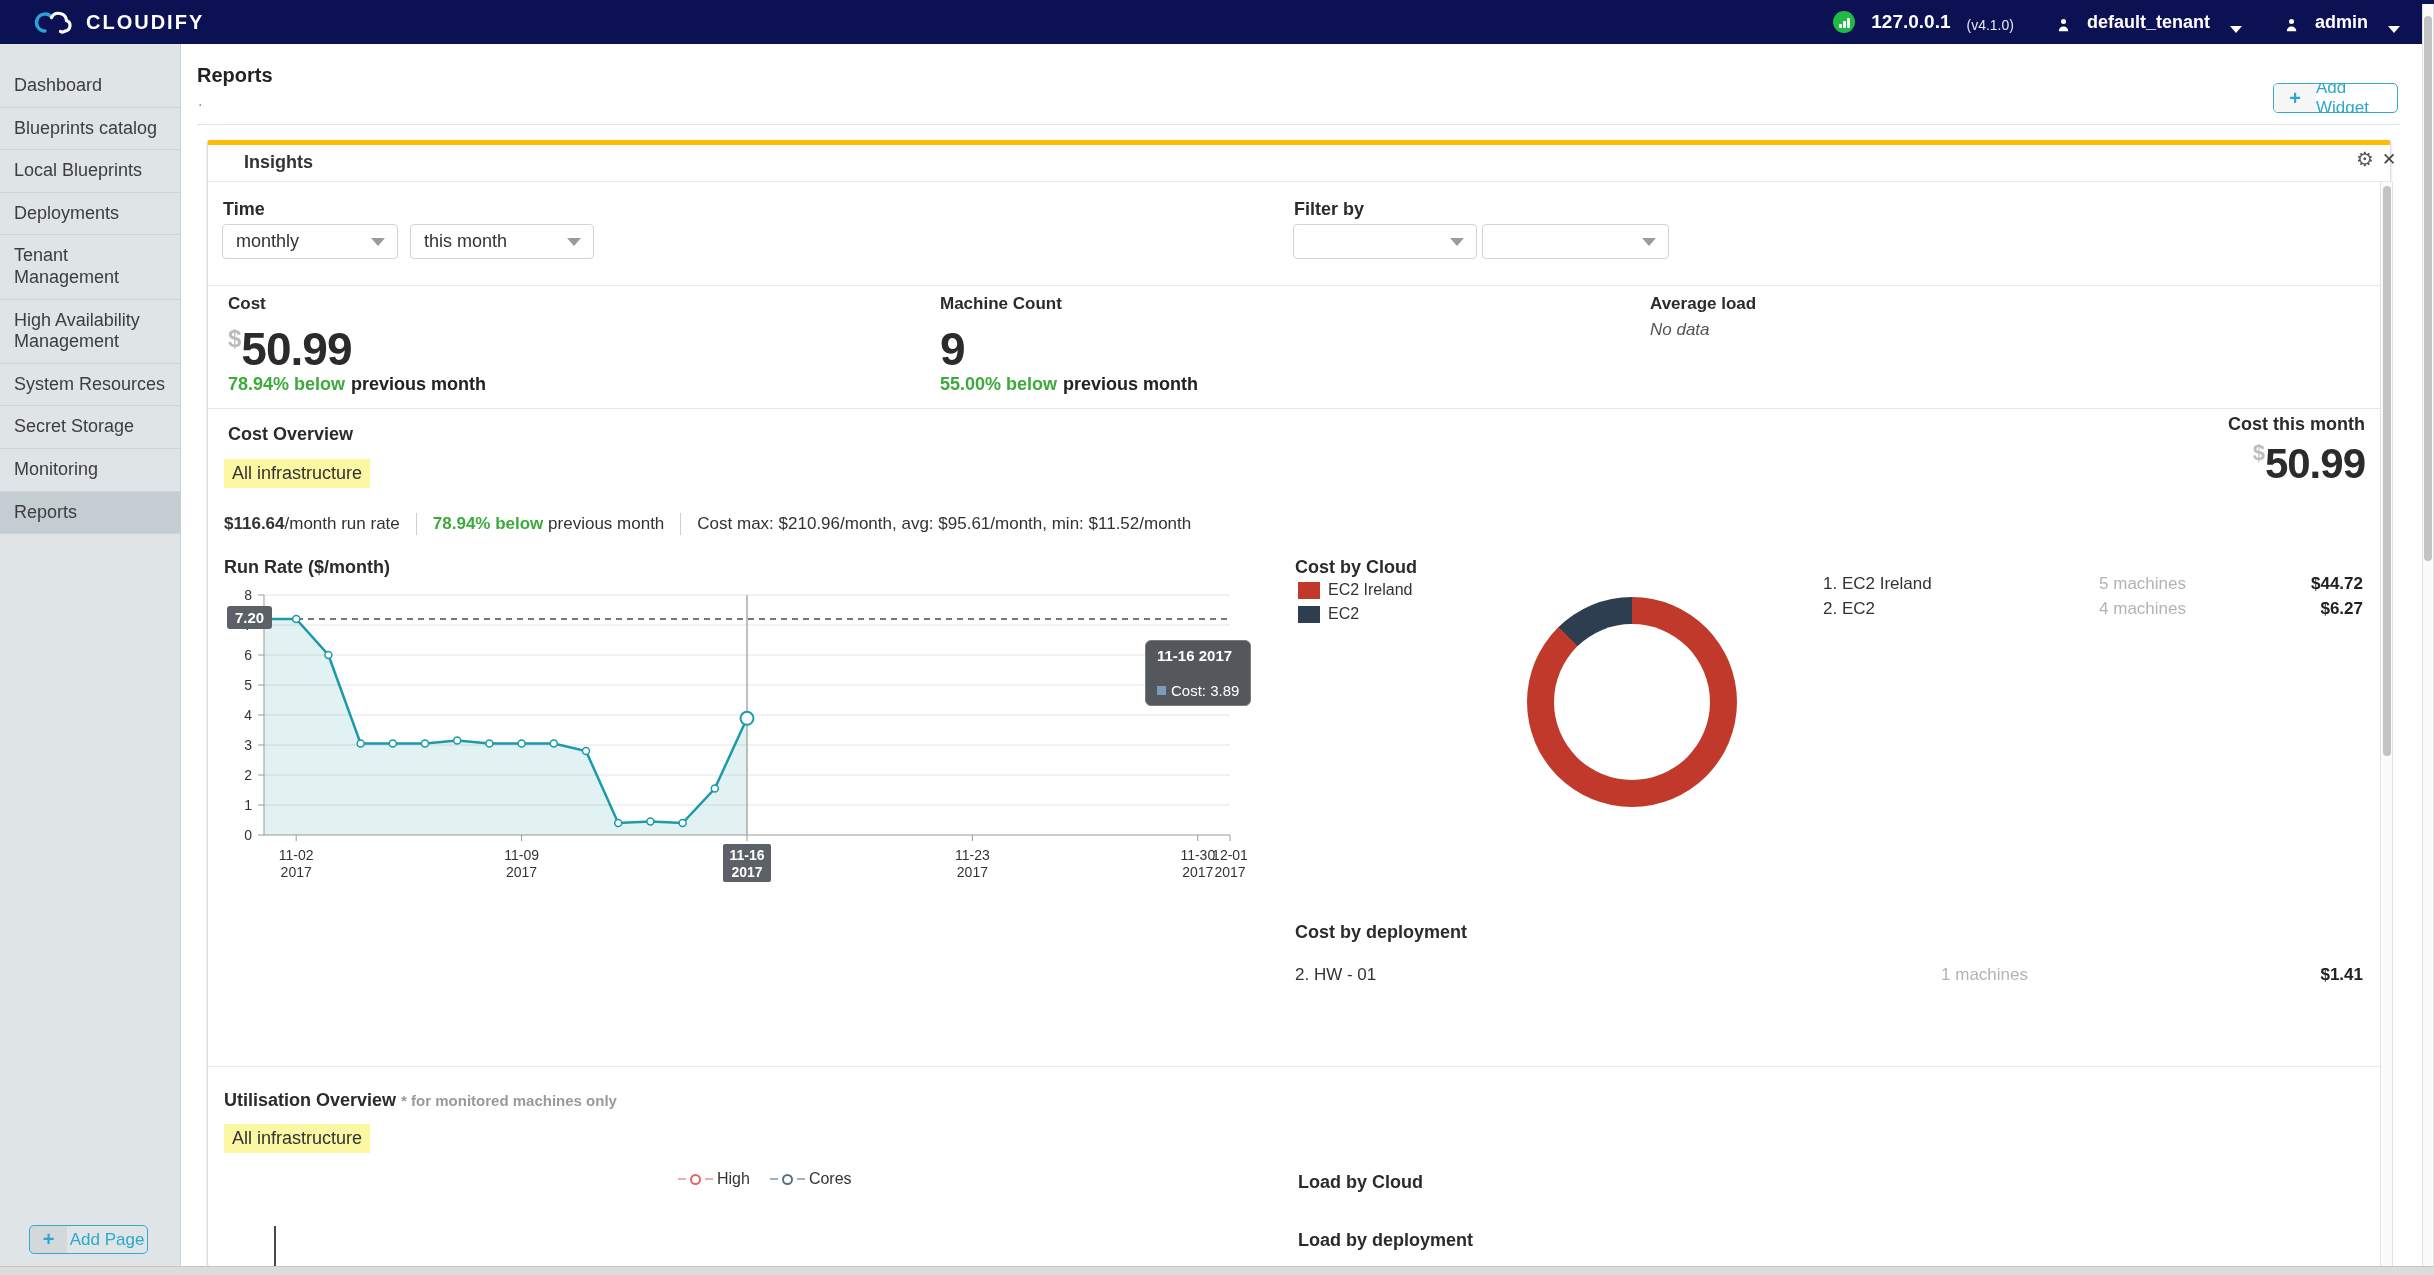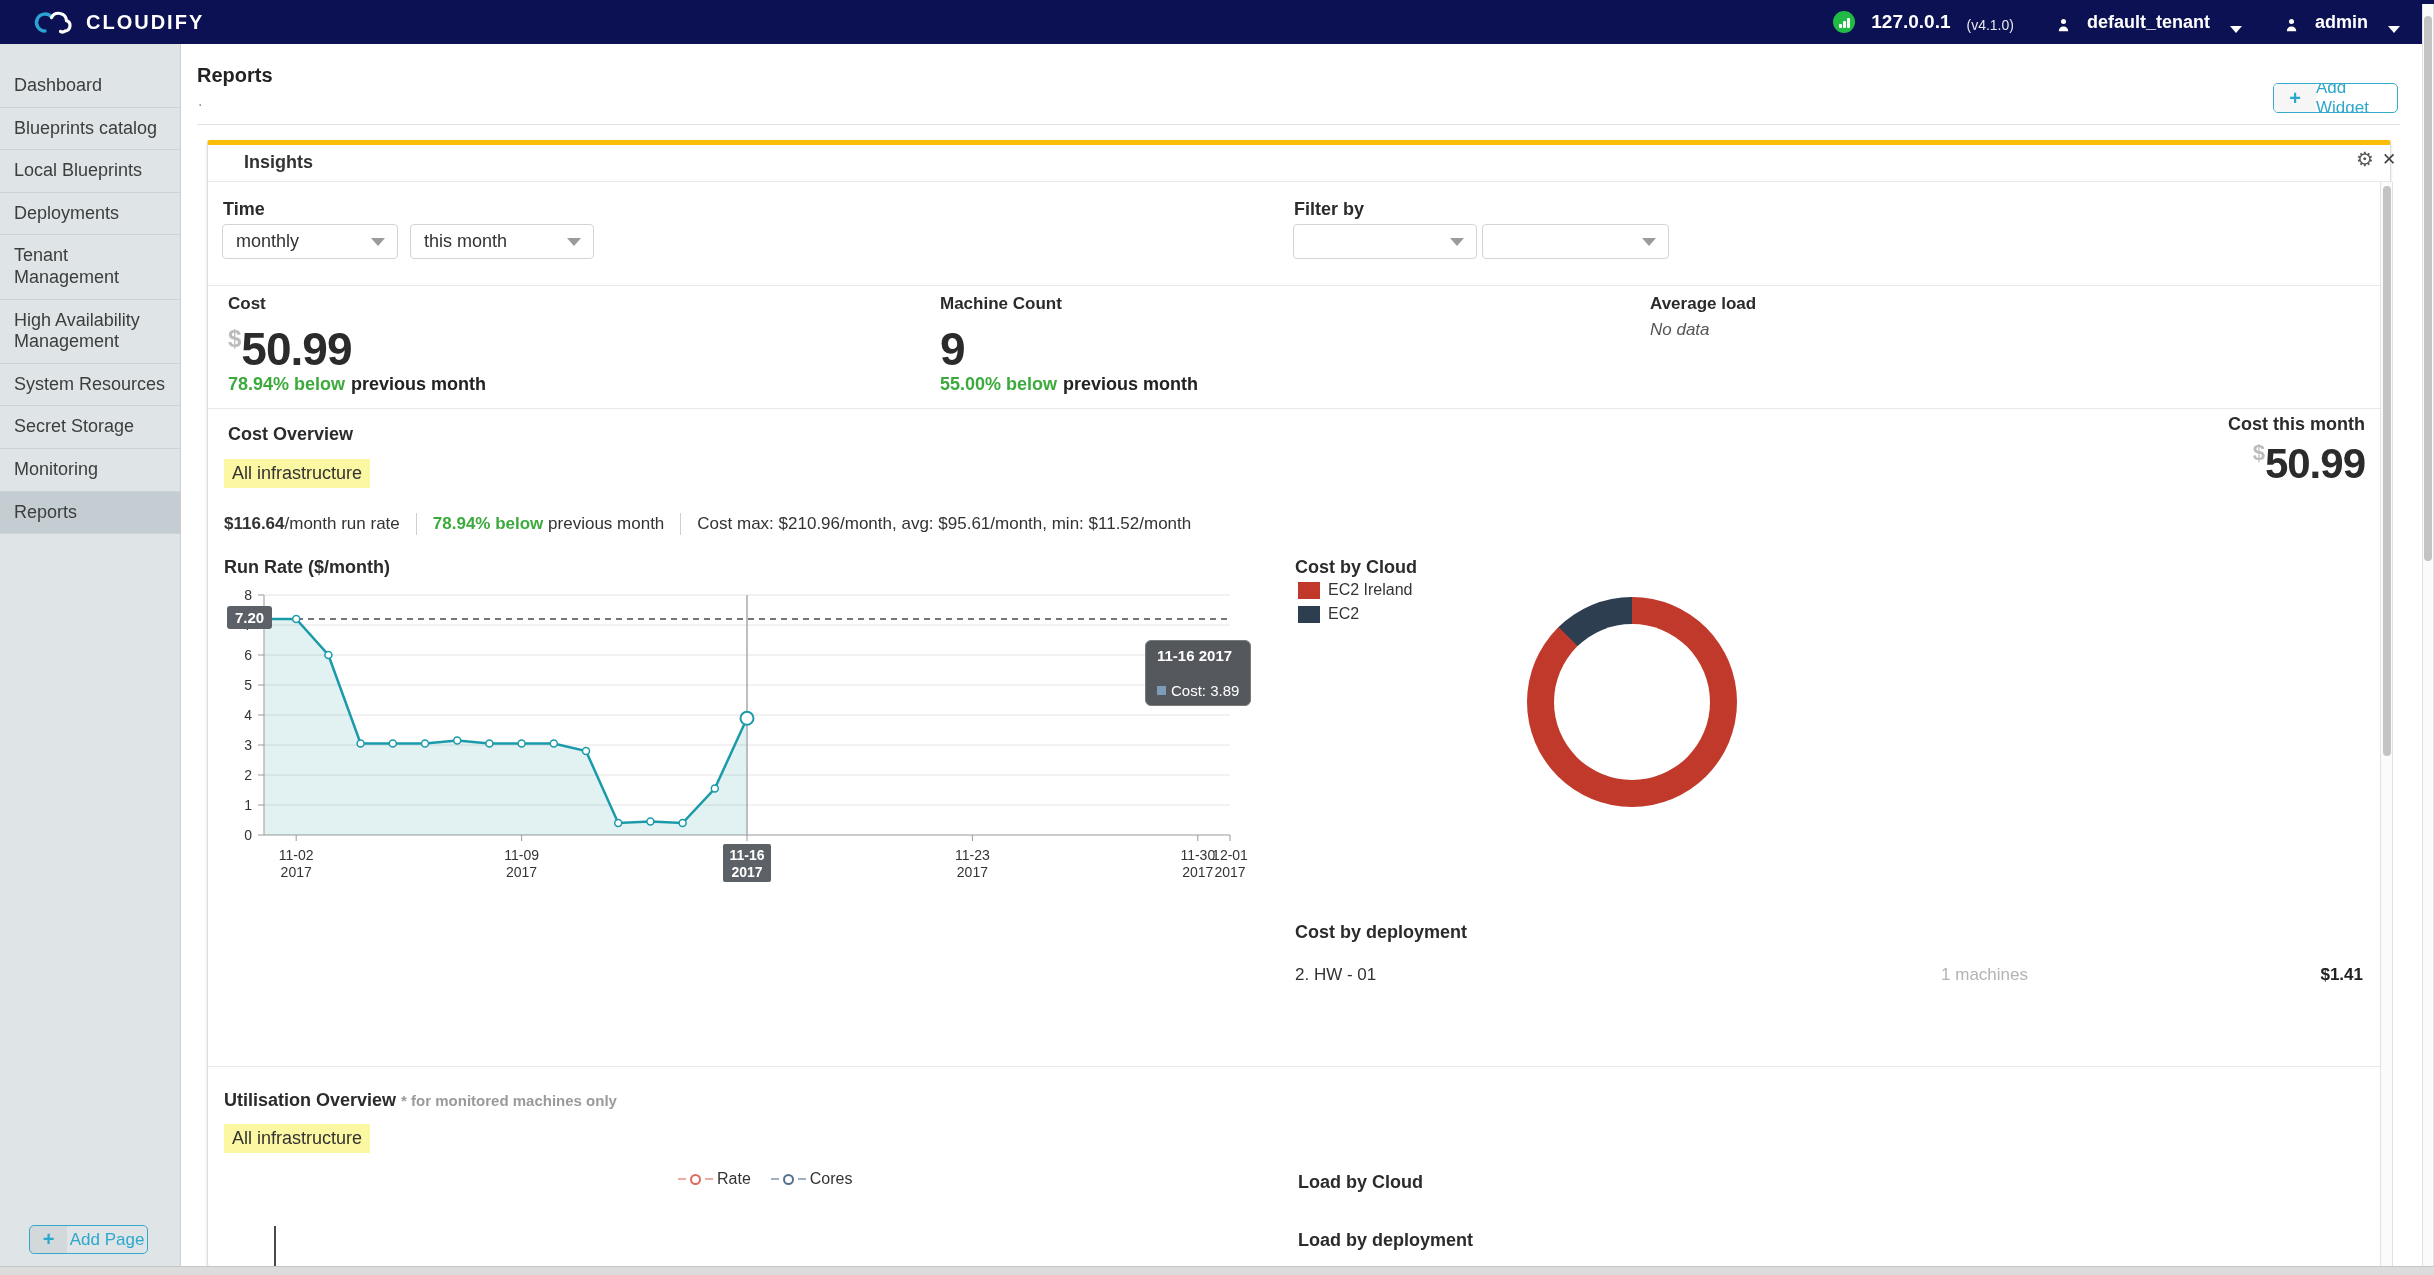--- a/index.html
+++ b/index.html
@@ -283,20 +283,32 @@
         <span class="cl-sw" style="background: rgb(192, 57, 43);"></span>
         <span>EC2 Ireland</span>
       </div>
       <div class="cl-item">
         <span class="cl-sw" style="background: rgb(45, 62, 80);"></span>
         <span>EC2</span>
       </div>
     </div>
   <div id="donut" class="abs" style="left: 1527px; top: 597px; width: 210px; height: 210px; border-radius: 50%; background: conic-gradient(rgb(192, 57, 43) 0deg, rgb(192, 57, 43) 315.732deg, rgb(45, 62, 80) 315.732deg, rgb(45, 62, 80) 360deg);"></div>
   <div class="abs" style="left:1554px;top:624px;width:156px;height:156px;border-radius:50%;background:#fff"></div>
+  <div id="cloud-rows" class="rank-rows" style="left:1823px;top:571px;width:540px">
+      <div class="rank-row" style="grid-template-columns: 1fr 160px 177px;">
+        <span>1. EC2 Ireland</span>
+        <span class="m">5 machines</span>
+        <span class="v">$44.72</span>
+      </div>
+      <div class="rank-row" style="grid-template-columns: 1fr 160px 177px;">
+        <span>2. EC2</span>
+        <span class="m">4 machines</span>
+        <span class="v">$6.27</span>
+      </div>
+    </div>
 
   <div class="sec-title" style="left:1295px;top:922px">Cost by deployment</div>
   <div id="deployment-rows" class="rank-rows" style="left:1295px;top:962px;width:1068px">
       <div class="rank-row" style="grid-template-columns: 1fr 250px 335px;">
         <span>2. HW - 01</span>
         <span class="m">1 machines</span>
         <span class="v">$1.41</span>
       </div>
     </div>
 
@@ -305,21 +317,21 @@
   <div class="sec-title" style="left:224px;top:1090px">
     <span>Utilisation Overview</span>
     <span style="font-size:15px;font-weight:bold;color:#9a9a9a">* for monitored machines only</span>
   </div>
   <div class="tag-yellow" style="left:224px;top:1124px">All infrastructure</div>
   <div id="util-legend" class="util-legend">
       <span class="lg-item">
         <i class="lg-line" style="background: rgb(221, 106, 93);"></i>
         <i class="lg-circ" style="border-color: rgb(221, 106, 93);"></i>
         <i class="lg-line" style="background: rgb(221, 106, 93);"></i>
-        <span>Rate</span>
+        <span>High</span>
       </span>
       <span class="lg-item">
         <i class="lg-line" style="background: rgb(84, 113, 140);"></i>
         <i class="lg-circ" style="border-color: rgb(84, 113, 140);"></i>
         <i class="lg-line" style="background: rgb(84, 113, 140);"></i>
         <span>Cores</span>
       </span>
     </div>
   <div class="sec-title" style="left:1298px;top:1172px">Load by Cloud</div>
   <div class="sec-title" style="left:1298px;top:1230px">Load by deployment</div>

